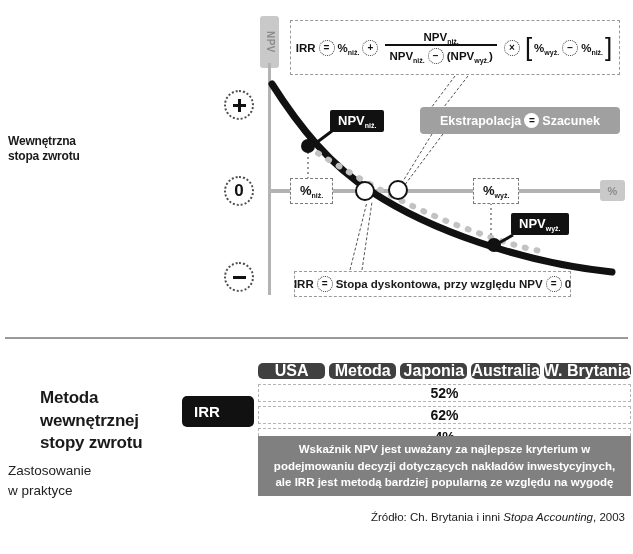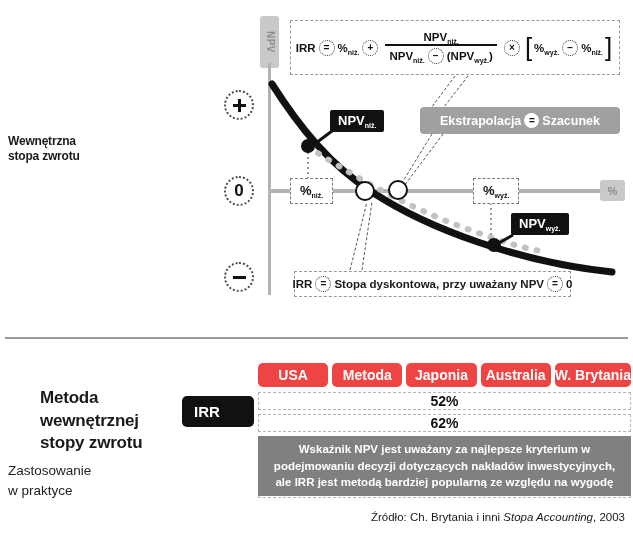--- a/index.html
+++ b/index.html
@@ -138,23 +138,23 @@
   .irr-pill {
     position: absolute; left: 182px; top: 57px; width: 72px; height: 31px;
     background: #111; border-radius: 5px; color: #fff;
     display: flex; align-items: center; padding-left: 12px;
     font-size: 15px; font-weight: bold;
   }
 
   .table-wrap { position: absolute; left: 258px; top: 24px; width: 373px; }
   .thead { display: flex; gap: 4px; }
   .th {
-    flex: 1 1 0; height: 24px; background: #ef4444; border-radius: 5px;
+    flex: 1 1 0; height: 16px; background: #404040; border-radius: 5px;
     color: #fff; display: flex; align-items: center; justify-content: center;
-    font-size: 14px; font-weight: bold; white-space: nowrap;
+    font-size: 16px; font-weight: bold; white-space: nowrap;
   }
   .tbody { display: flex; gap: 4px; margin-top: 5px; flex-direction: column; }
   .td {
     flex: 1 1 0; height: 31px;
     border: 1px dashed #b5b5b5; background: #fff;
     display: flex; align-items: center; justify-content: center;
     font-size: 14px; font-weight: bold; color: #111;
   }
 
   .note-box {
@@ -264,21 +264,21 @@
 
     <div class="extrap-box">
       <span>Ekstrapolacja</span>
       <span class="op">=</span>
       <span>Szacunek</span>
     </div>
 
     <div class="irr-callout">
       <span>IRR</span>
       <span class="op">=</span>
-      <span>Stopa dyskontowa, przy uważany NPV</span>
+      <span>Stopa dyskontowa, przy względu NPV</span>
       <span class="op">=</span>
       <span>0</span>
     </div>
   </div>
 
   <div class="divider"></div>
 
   <div class="section-bottom">
 
     <div class="b-title" style="white-space: pre-line; margin-left: 32px;">Metoda

